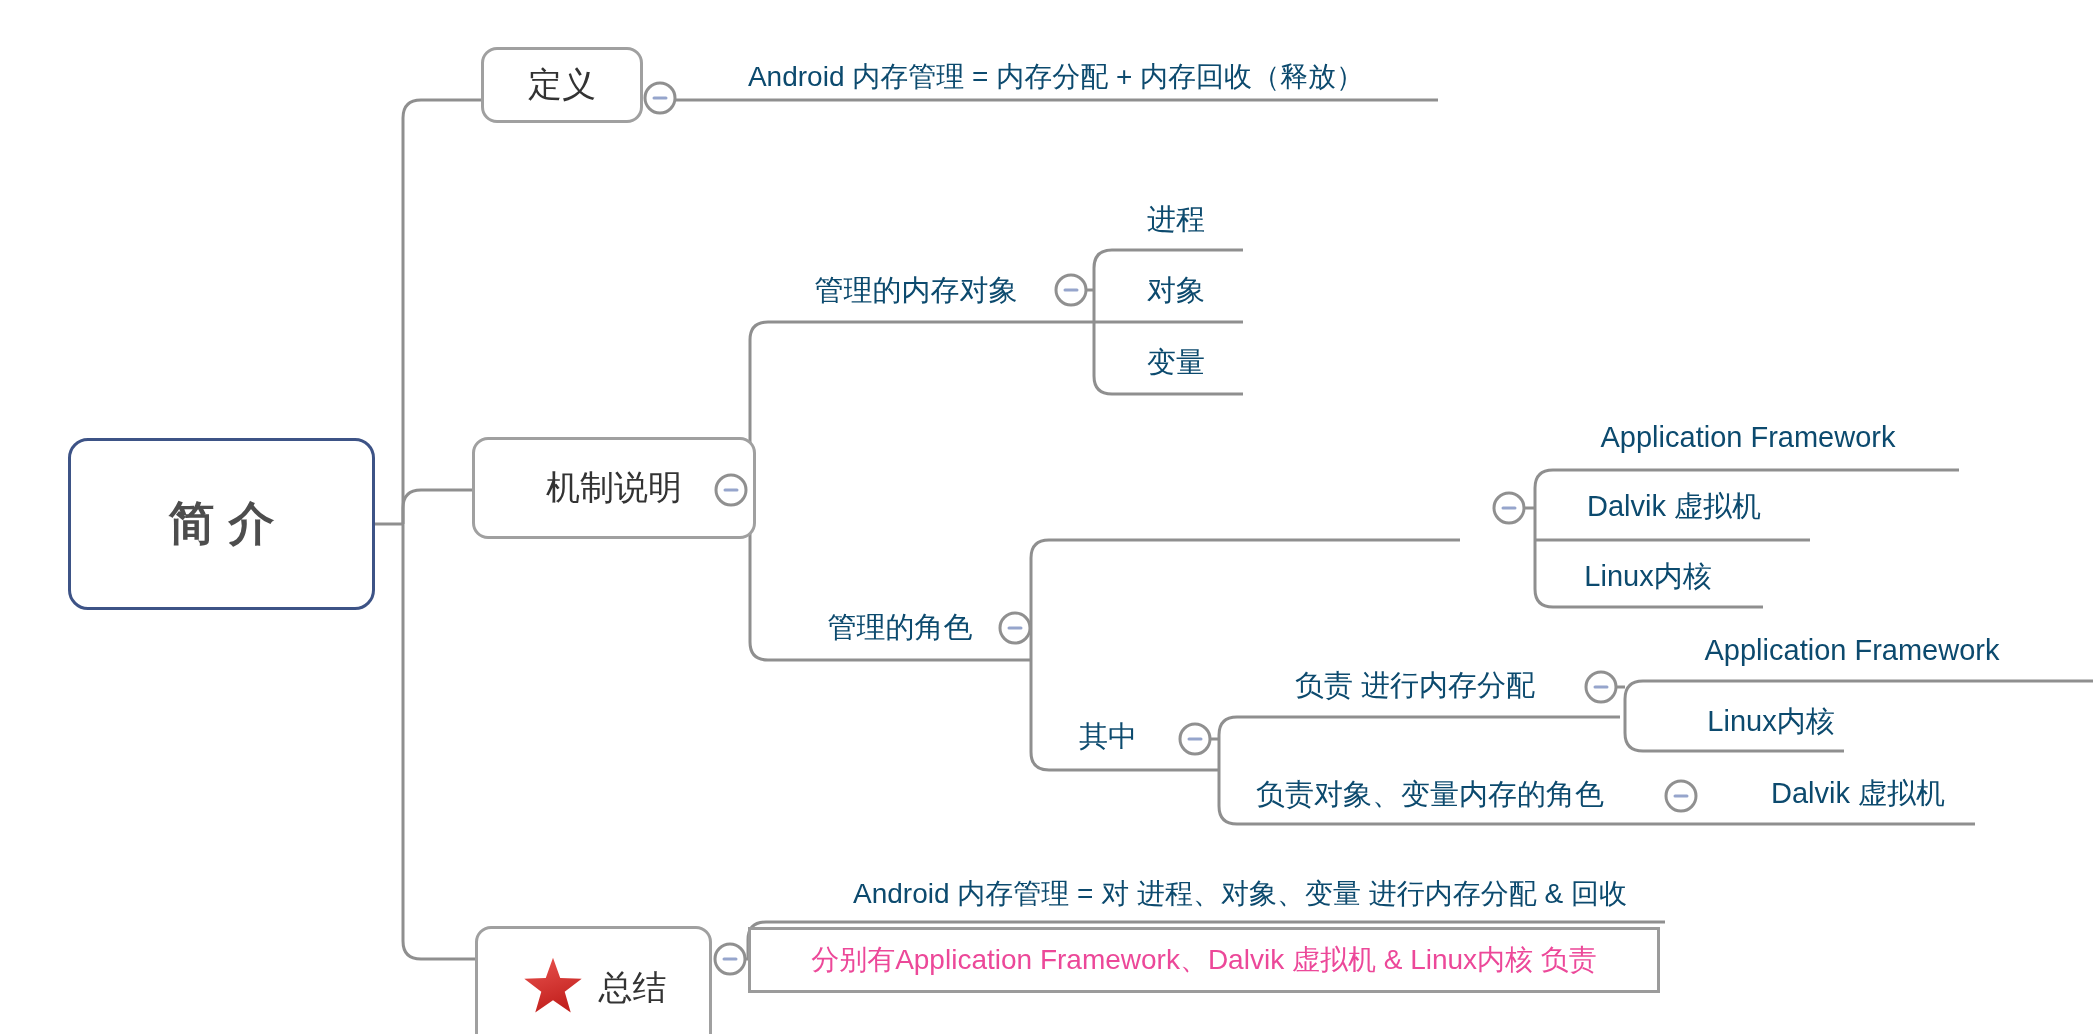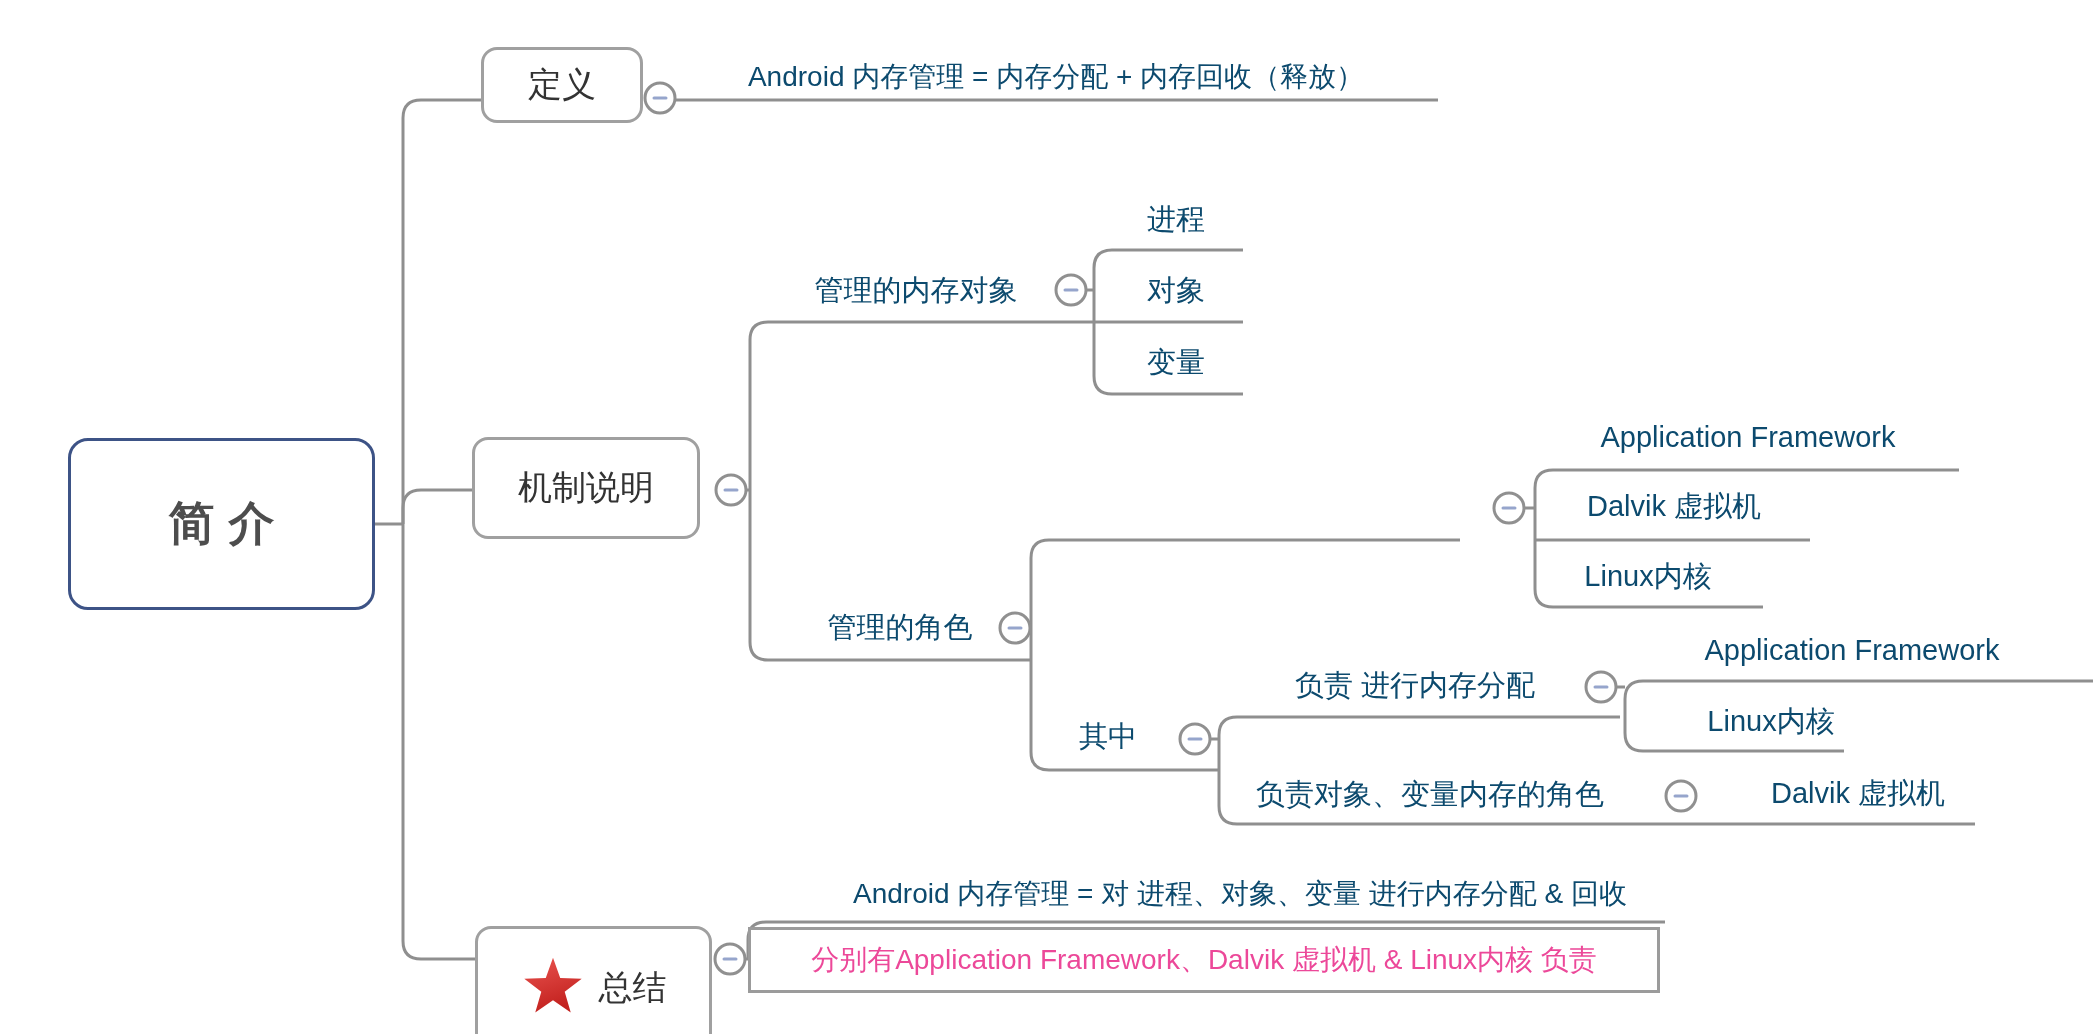--- a/index.html
+++ b/index.html
@@ -73,21 +73,21 @@
 
   <div class="box root" style="left:68px;top:438px;width:307px;height:172px;">
     <span class="root-label">简介</span>
   </div>
 
   <div class="box" style="left:481px;top:47px;width:162px;height:76px;">
     <span class="box-label">定义</span>
   </div>
   <div class="label t28" style="left:1056px;top:77px;">Android 内存管理 = 内存分配 + 内存回收（释放）</div>
 
-  <div class="box" style="left:472px;top:437px;width:228px;height:102px;">
+  <div class="box" style="left:472px;top:437px;width:284px;height:102px;">
     <span class="box-label">机制说明</span>
   </div>
   <div class="label" style="left:916px;top:291px;">管理的内存对象</div>
   <div class="label" style="left:1176px;top:220px;">进程</div>
   <div class="label" style="left:1176px;top:291px;">对象</div>
   <div class="label" style="left:1176px;top:363px;text-align:right;">变量</div>
   <div class="label" style="left:900px;top:628px;">管理的角色</div>
   <div class="label" style="left:1748px;top:438px;">Application Framework</div>
   <div class="label" style="left:1674px;top:507px;">Dalvik 虚拟机</div>
   <div class="label" style="left:1648px;top:577px;">Linux内核</div>

